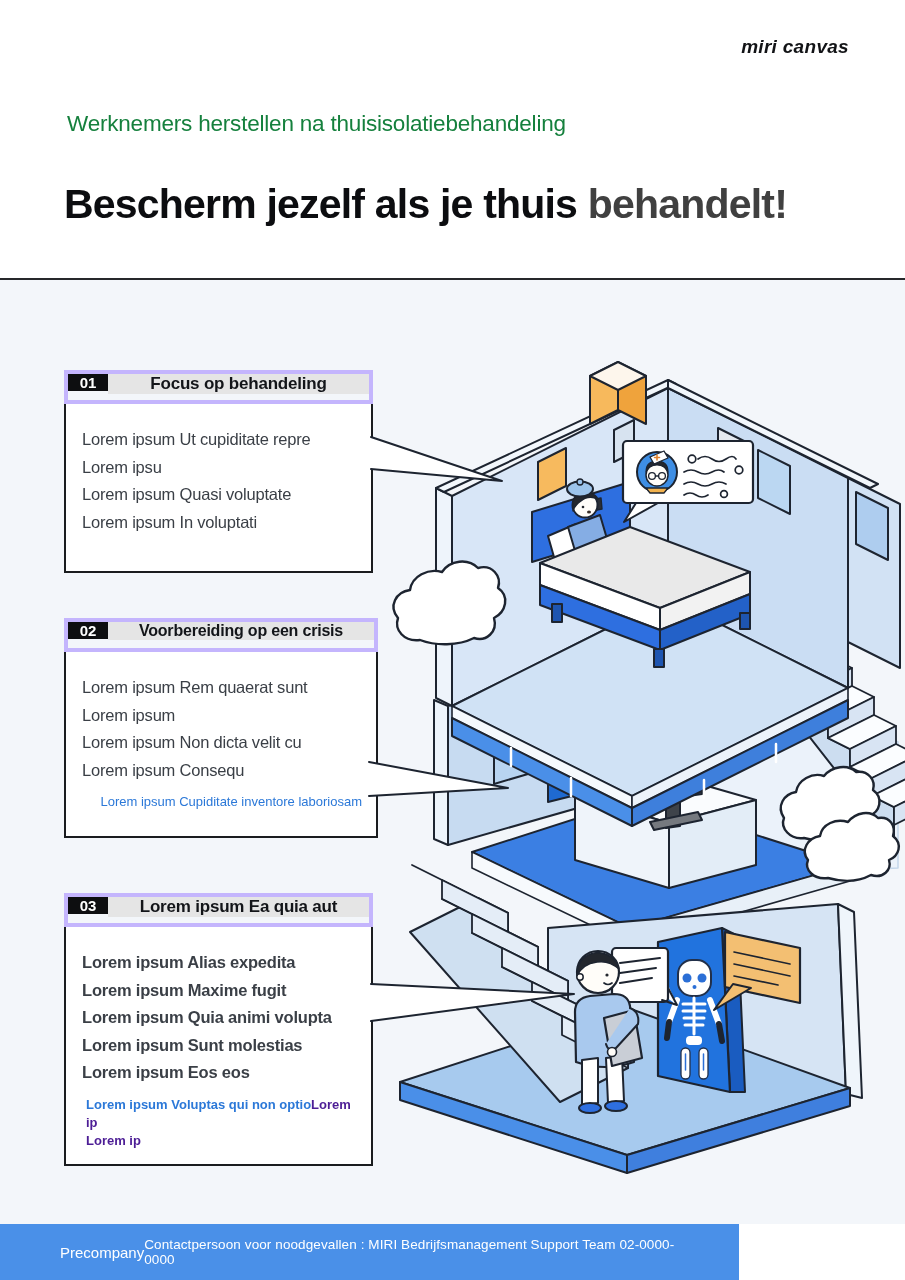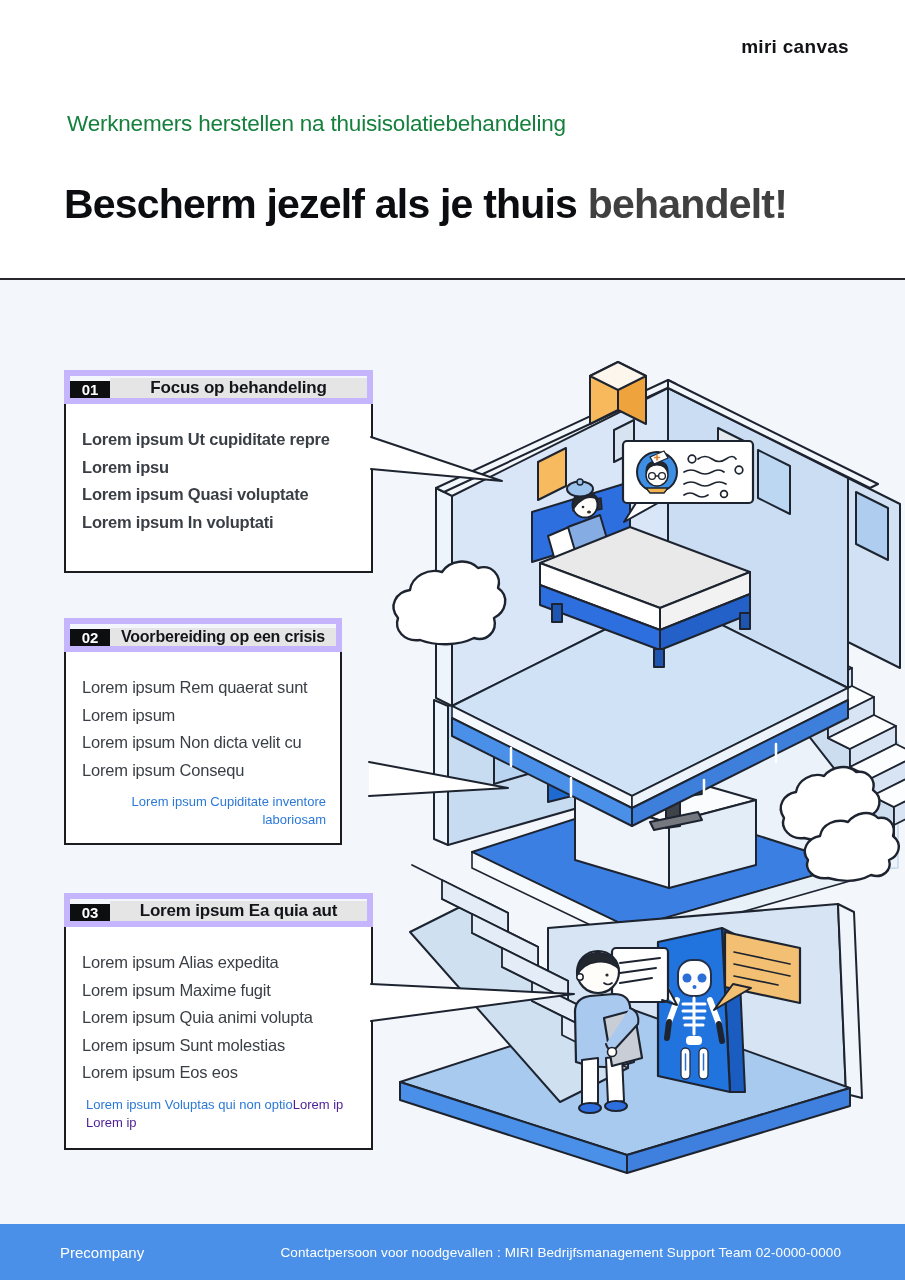--- a/index.html
+++ b/index.html
@@ -1,43 +1,43 @@
 <!DOCTYPE html>
 <html><head>
 <meta charset="utf-8">
 <style>
   html,body{margin:0;padding:0;background:#e8e8e8;}
   .page{position:relative;width:905px;height:1280px;background:#ffffff;overflow:hidden;
         font-family:"Liberation Sans",sans-serif;margin:0 auto;}
   .logo{position:absolute;top:36px;right:56px;font-size:19px;font-weight:700;
-        letter-spacing:.3px;color:#121316;}
+        letter-spacing:.3px;color:#121316;font-style:italic;}
   .kicker{position:absolute;left:67px;top:111px;font-size:22.5px;color:#15803d;letter-spacing:-.2px;}
   .title{position:absolute;left:64px;top:181px;font-size:41px;font-weight:700;
          letter-spacing:-.8px;color:#0c0d10;white-space:nowrap;}
   .title .accent{color:#404040;}
   .divider{position:absolute;left:0;top:278px;width:905px;height:2px;background:#26282b;}
   .stage{position:absolute;left:0;top:280px;width:905px;height:944px;background:#f3f6fa;z-index:0;}
   .illu{position:absolute;left:0;top:0;width:905px;height:1280px;z-index:3;pointer-events:none;}
   .callout{position:absolute;width:309px;z-index:2;}
-  .co-head{display:flex;align-items:flex-end;height:34px;border:6px solid #c4b5fd;box-sizing:border-box;}
+  .co-head{display:flex;align-items:flex-start;height:34px;border:4px solid #c4b5fd;box-sizing:border-box;}
   .co-num{width:40px;background:#0d0e10;color:#fff;font-weight:700;font-size:15px;
           display:flex;align-items:center;justify-content:center;flex:0 0 40px;}
   .co-title{flex:1;background:#e5e5e5;display:flex;align-items:center;justify-content:center;
             font-weight:700;font-size:17px;color:#131519;letter-spacing:-.2px;}
   .co-title.sm{font-size:16px;}
   .co-body{background:#ffffff;border:2px solid #1a1c1f;border-top:none;box-sizing:border-box;
            padding:22px 14px 14px 16px;}
   .co-line{font-size:16.5px;color:#3a3f46;line-height:27.5px;letter-spacing:-.2px;}
   .co-link{font-size:13px;line-height:18px;margin-top:9px;color:#2b78d8;}
   .co-link .lt{color:#4c1d95;}
   .indent{padding-left:10px;text-align:right;}
-  .b1 .co-body{min-height:169px;font-weight:bold;}
+  .b1 .co-body{min-height:169px;}
   .b2 .co-body{min-height:186px;}
-  .b3 .co-body{min-height:223px;}
-  .footer{position:absolute;left:0;bottom:0;width:905px;height:56px;background:#4a90e8;z-index:5;
+  .b3 .co-body{min-height:223px;font-weight:bold;}
+  .footer{position:absolute;left:0;bottom:0;width:739px;height:56px;background:#4a90e8;z-index:5;
           display:flex;align-items:center;justify-content:space-between;
           padding:0 64px 0 60px;box-sizing:border-box;color:#ffffff;}
   .f-company{font-size:15px;}
   .f-contact{font-size:13.5px;letter-spacing:.1px;}
 </style>
 </head>
 <body>
 
 <div class="page">
 
@@ -54,21 +54,21 @@
       <div class="co-title">Focus op behandeling</div>
     </div>
     <div class="co-body">
       <div class="co-line">Lorem ipsum Ut cupiditate repre</div>
       <div class="co-line">Lorem ipsu</div>
       <div class="co-line">Lorem ipsum Quasi voluptate</div>
       <div class="co-line">Lorem ipsum In voluptati</div>
     </div>
   </div>
 
-  <div class="callout b2" style="left:64px;top:618px;width:278px;">
+  <div class="callout b2" style="left:64px;top:618px;width:314px;">
     <div class="co-head">
       <div class="co-num">02</div>
       <div class="co-title sm">Voorbereiding op een crisis</div>
     </div>
     <div class="co-body">
       <div class="co-line">Lorem ipsum Rem quaerat sunt</div>
       <div class="co-line">Lorem ipsum</div>
       <div class="co-line">Lorem ipsum Non dicta velit cu</div>
       <div class="co-line">Lorem ipsum Consequ</div>
       <div class="co-link indent">Lorem ipsum Cupiditate inventore laboriosam</div>

